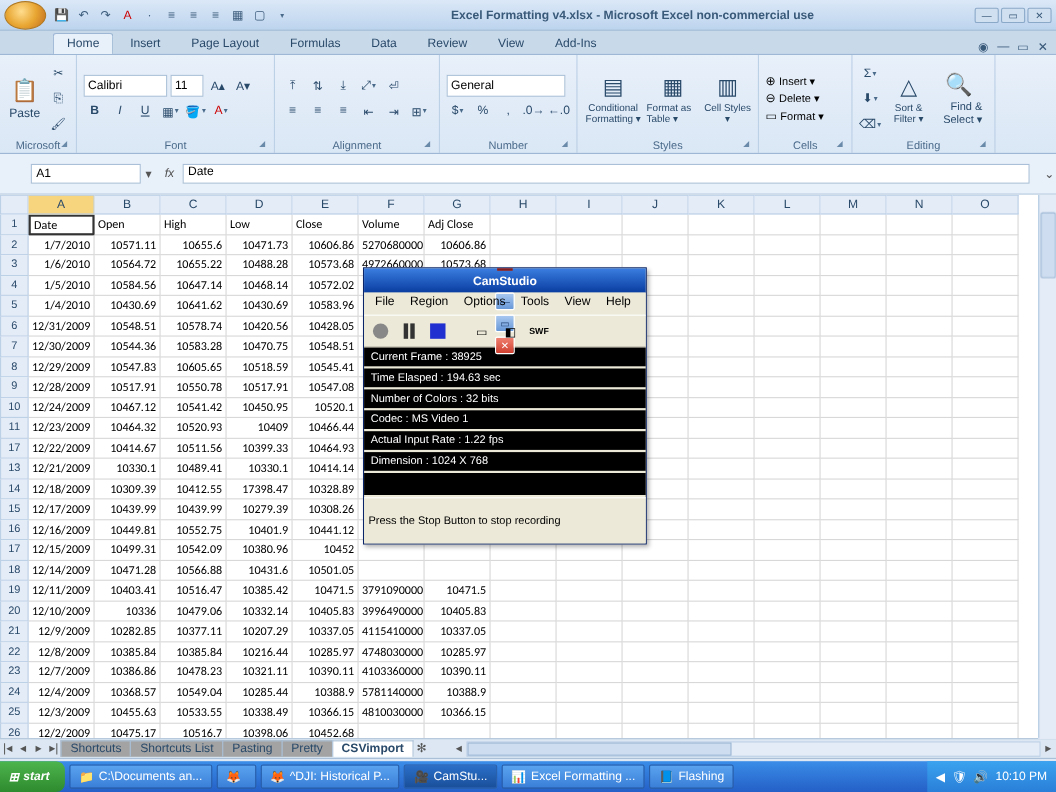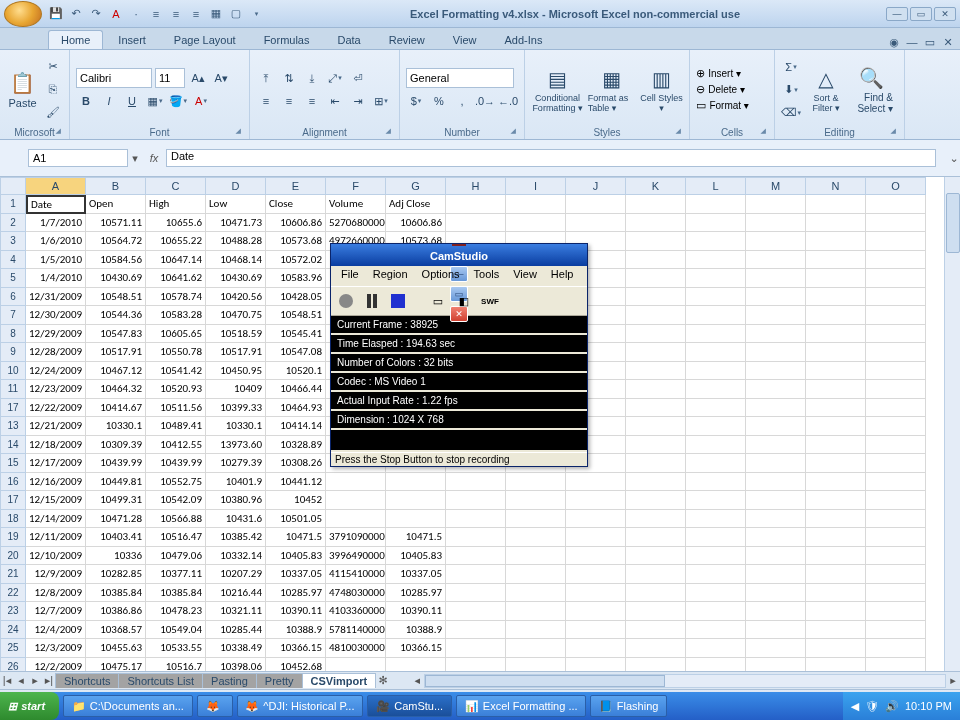--- a/index.html
+++ b/index.html
@@ -95,21 +95,21 @@
 .cam-menu-item { padding:2px 6px; color:#000; }
 .cam-tb { height:30px; background:#ece9d8; border-top:1px solid #fff; border-bottom:1px solid #aca899; display:flex; align-items:center; padding:0 4px; gap:4px; }
 .cam-tb-btn { width:22px; height:22px; display:flex; align-items:center; justify-content:center; }
 .cam-rec { width:14px; height:14px; background:#888; border-radius:50%; }
 .cam-pause { display:flex; gap:2px; }
 .cam-pause span { width:4px; height:14px; background:#333; }
 .cam-stop { width:14px; height:14px; background:#2030d0; }
 .cam-info { background:#000; }
 .cam-info-row { color:#fff; padding:3px 6px; border-bottom:2px solid #ece9d8; font-size:10px; }
 .cam-blank { height:22px; background:#000; border-bottom:2px solid #ece9d8; }
-.cam-status { background:#ece9d8; padding:1px 4px; font-size:10px; border-top:1px solid #fff; }
+.cam-status { background:#ece9d8; padding:15px 4px; font-size:10px; border-top:1px solid #fff; }
 
 
 .vscroll { position:absolute; right:0; top:0; width:16px; height:100%; background:#e4ecf7; border-left:1px solid #bcd0e6; }
 .vscroll-thumb { position:absolute; top:16px; width:14px; left:1px; height:60px; background:#cedef0; border:1px solid #9db7d4; border-radius:2px; }
 </style>
 </head>
 <body>
 
 <div class="titlebar">
   <div class="office-btn"></div>
@@ -550,21 +550,21 @@
         <div class="cell"></div>
         <div class="cell"></div>
         <div class="cell"></div>
         <div class="cell"></div>
       </div>
       <div class="trow">
         <div class="rh">14</div>
         <div class="cell">12/18/2009</div>
         <div class="cell">10309.39</div>
         <div class="cell">10412.55</div>
-        <div class="cell">13973.60</div>
+        <div class="cell">17398.47</div>
         <div class="cell">10328.89</div>
         <div class="cell"></div>
         <div class="cell"></div>
         <div class="cell"></div>
         <div class="cell"></div>
         <div class="cell"></div>
         <div class="cell"></div>
         <div class="cell"></div>
         <div class="cell"></div>
         <div class="cell"></div>

